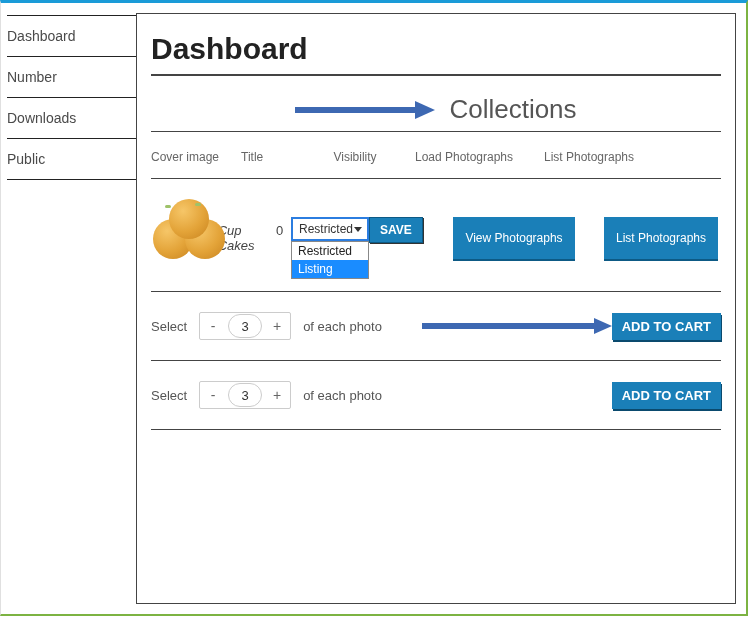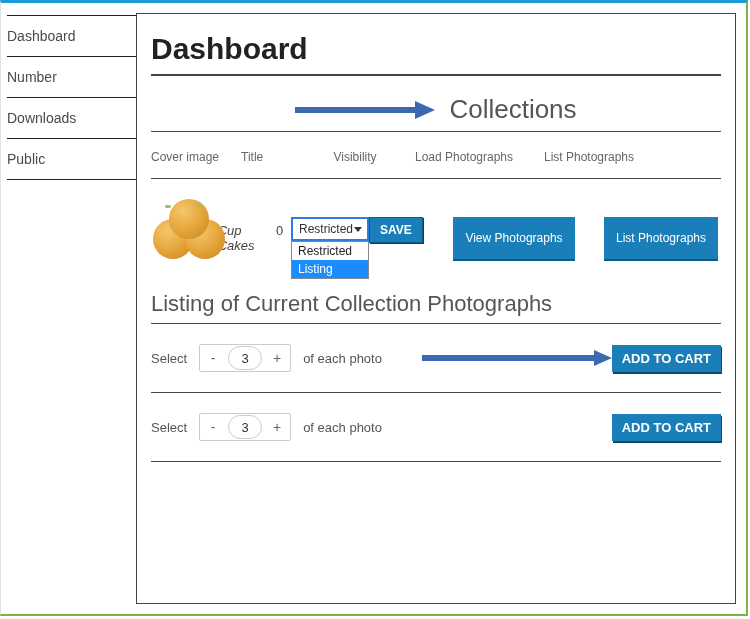--- a/index.html
+++ b/index.html
@@ -274,21 +274,20 @@
         </div>
         <div class="slot-view">
           <button class="btn">View Photographs</button>
         </div>
         <div class="slot-list">
           <button class="btn">List Photographs</button>
         </div>
       </div>
     </div>
 
-    <div class="listing-title">Listing of Current Collection Photographs</div>
     <hr class="thin">
 
     <div class="cart-row">
       <span class="sel-label">Select</span>
       <div class="stepper">
         <span class="minus">-</span>
         <span class="val">3</span>
         <span class="plus">+</span>
       </div>
       <span class="of-each">of each photo</span>

